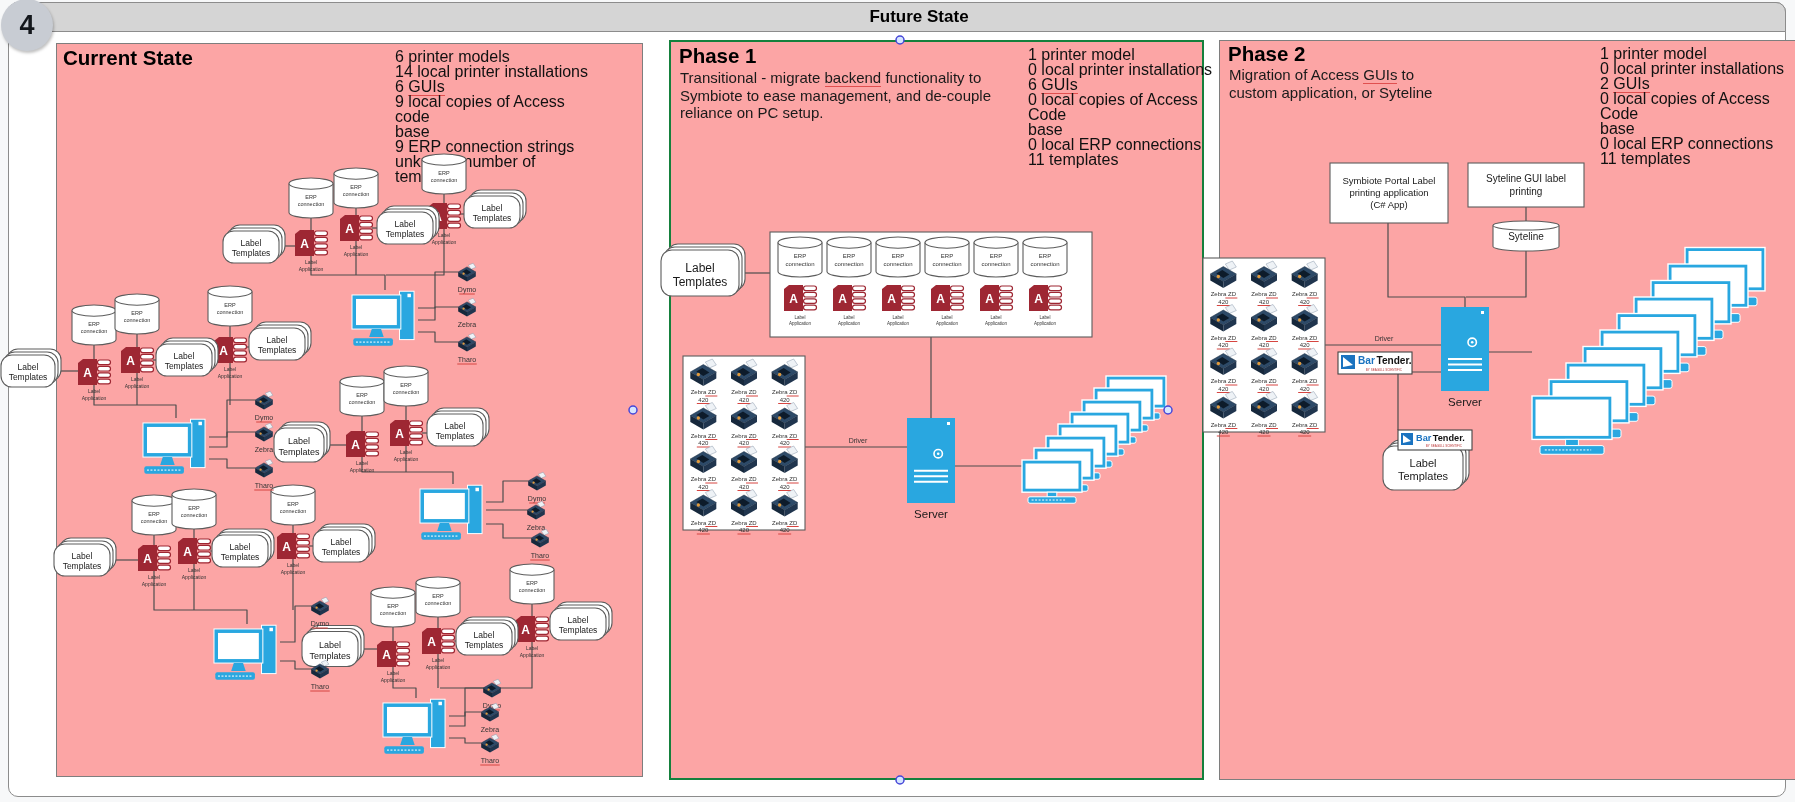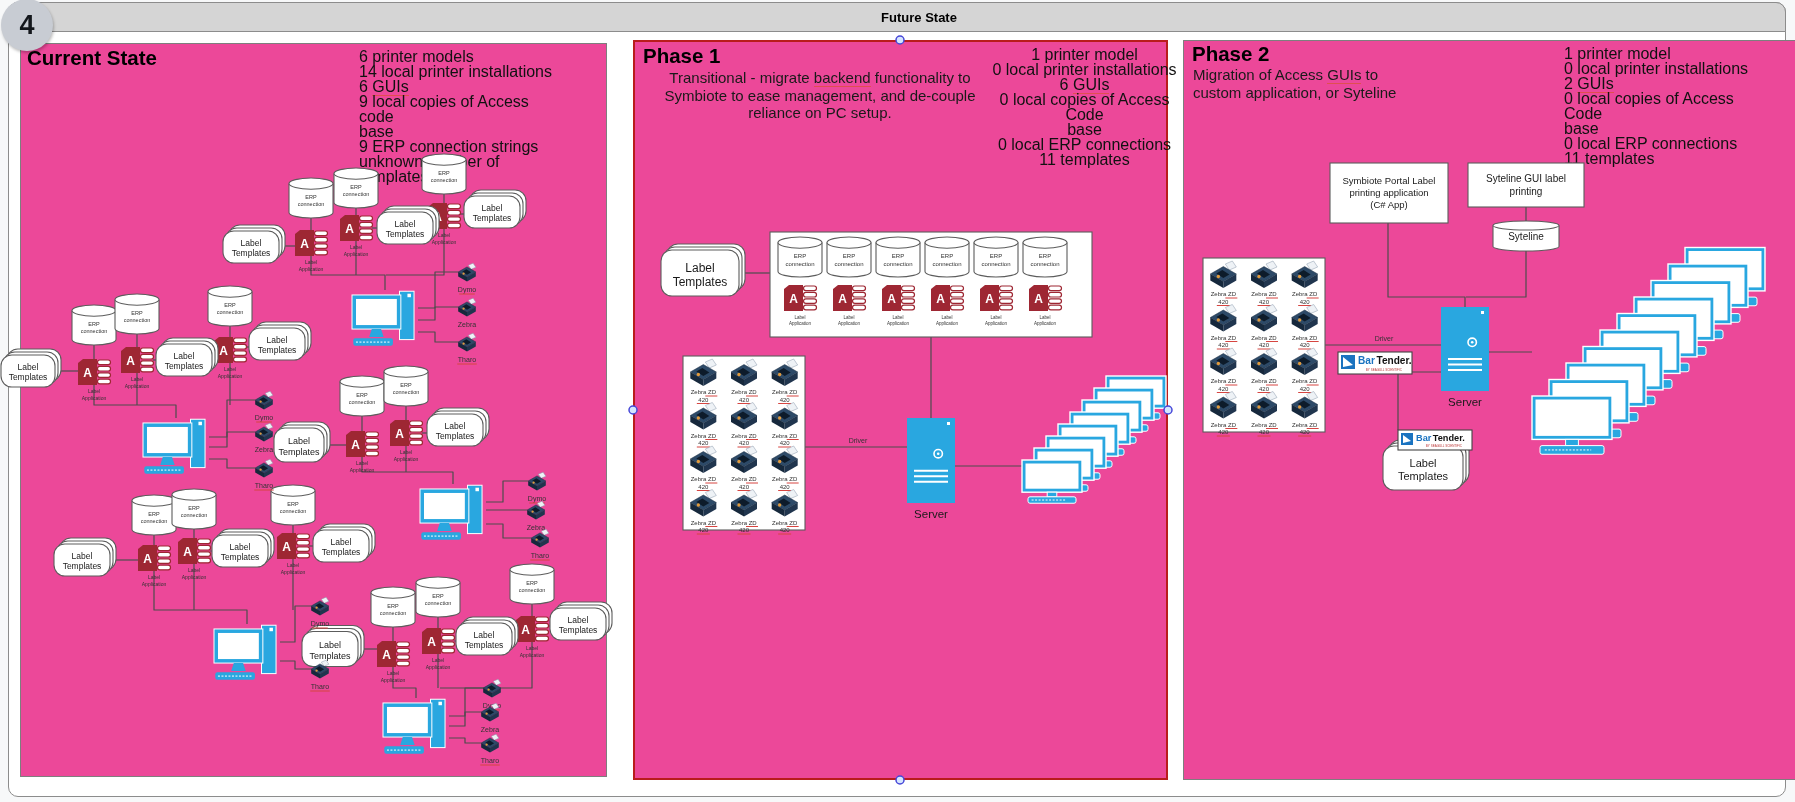--- a/index.html
+++ b/index.html
@@ -2,26 +2,26 @@
 <html><head>
 <meta charset="utf-8">
 <style>
   html,body{margin:0;padding:0;background:#f2f3f5;font-family:"Liberation Sans",sans-serif;}
   #stage{position:relative;width:1795px;height:802px;overflow:hidden;background:#f7f8f9;}
   #frame{position:absolute;left:8px;top:2px;width:1778px;height:795px;background:#fff;
          border:1.5px solid #8c8c8c;border-radius:10px;box-sizing:border-box;}
   #titlebar{position:absolute;left:8px;top:2px;width:1778px;height:30px;background:#d5d5d5;
             border:1.5px solid #8c8c8c;border-radius:10px 10px 0 0;box-sizing:border-box;
             display:flex;align-items:center;justify-content:center;}
-  #titlebar .t{font-size:13px;font-weight:bold;color:#000;padding-left:44px;}
+  #titlebar .t{font-size:17px;font-weight:bold;color:#000;padding-left:44px;}
   #badge{position:absolute;left:1px;top:-1px;width:52px;height:52px;border-radius:50%;
          background:#c8ccd3;box-shadow:1px 2px 3px rgba(0,0,0,.25);display:flex;align-items:center;
          justify-content:center;font-size:27px;font-weight:bold;color:#14171c;z-index:30;}
-  .panel{position:absolute;background:#ec4899;border:1px solid #7e7e7e;box-sizing:border-box;}
-  .panel.sel{border:2px solid #b91c1c;text-align:center;}
+  .panel{position:absolute;background:#fca5a5;border:1px solid #7e7e7e;box-sizing:border-box;margin-left:36px;}
+  .panel.sel{border:2px solid #15803d;}
   .p-cur{left:20px;top:43px;width:587px;height:734px;}
   .p-1{left:633px;top:40px;width:535px;height:740px;}
   .p-2{left:1183px;top:40px;width:679px;height:740px;}
   .panel h2{position:absolute;margin:0;font-size:20.5px;font-weight:bold;color:#000;}
   .p-cur h2{left:6px;top:2px;}
   .p-1 h2{left:8px;top:2px;}
   .p-2 h2{left:8px;top:1px;}
   .sub{position:absolute;font-size:15px;line-height:17.5px;color:#1a1a1a;}
   .p-1 .sub{left:9px;top:27px;width:352px;}
   .p-2 .sub{left:9px;top:25px;width:330px;}

